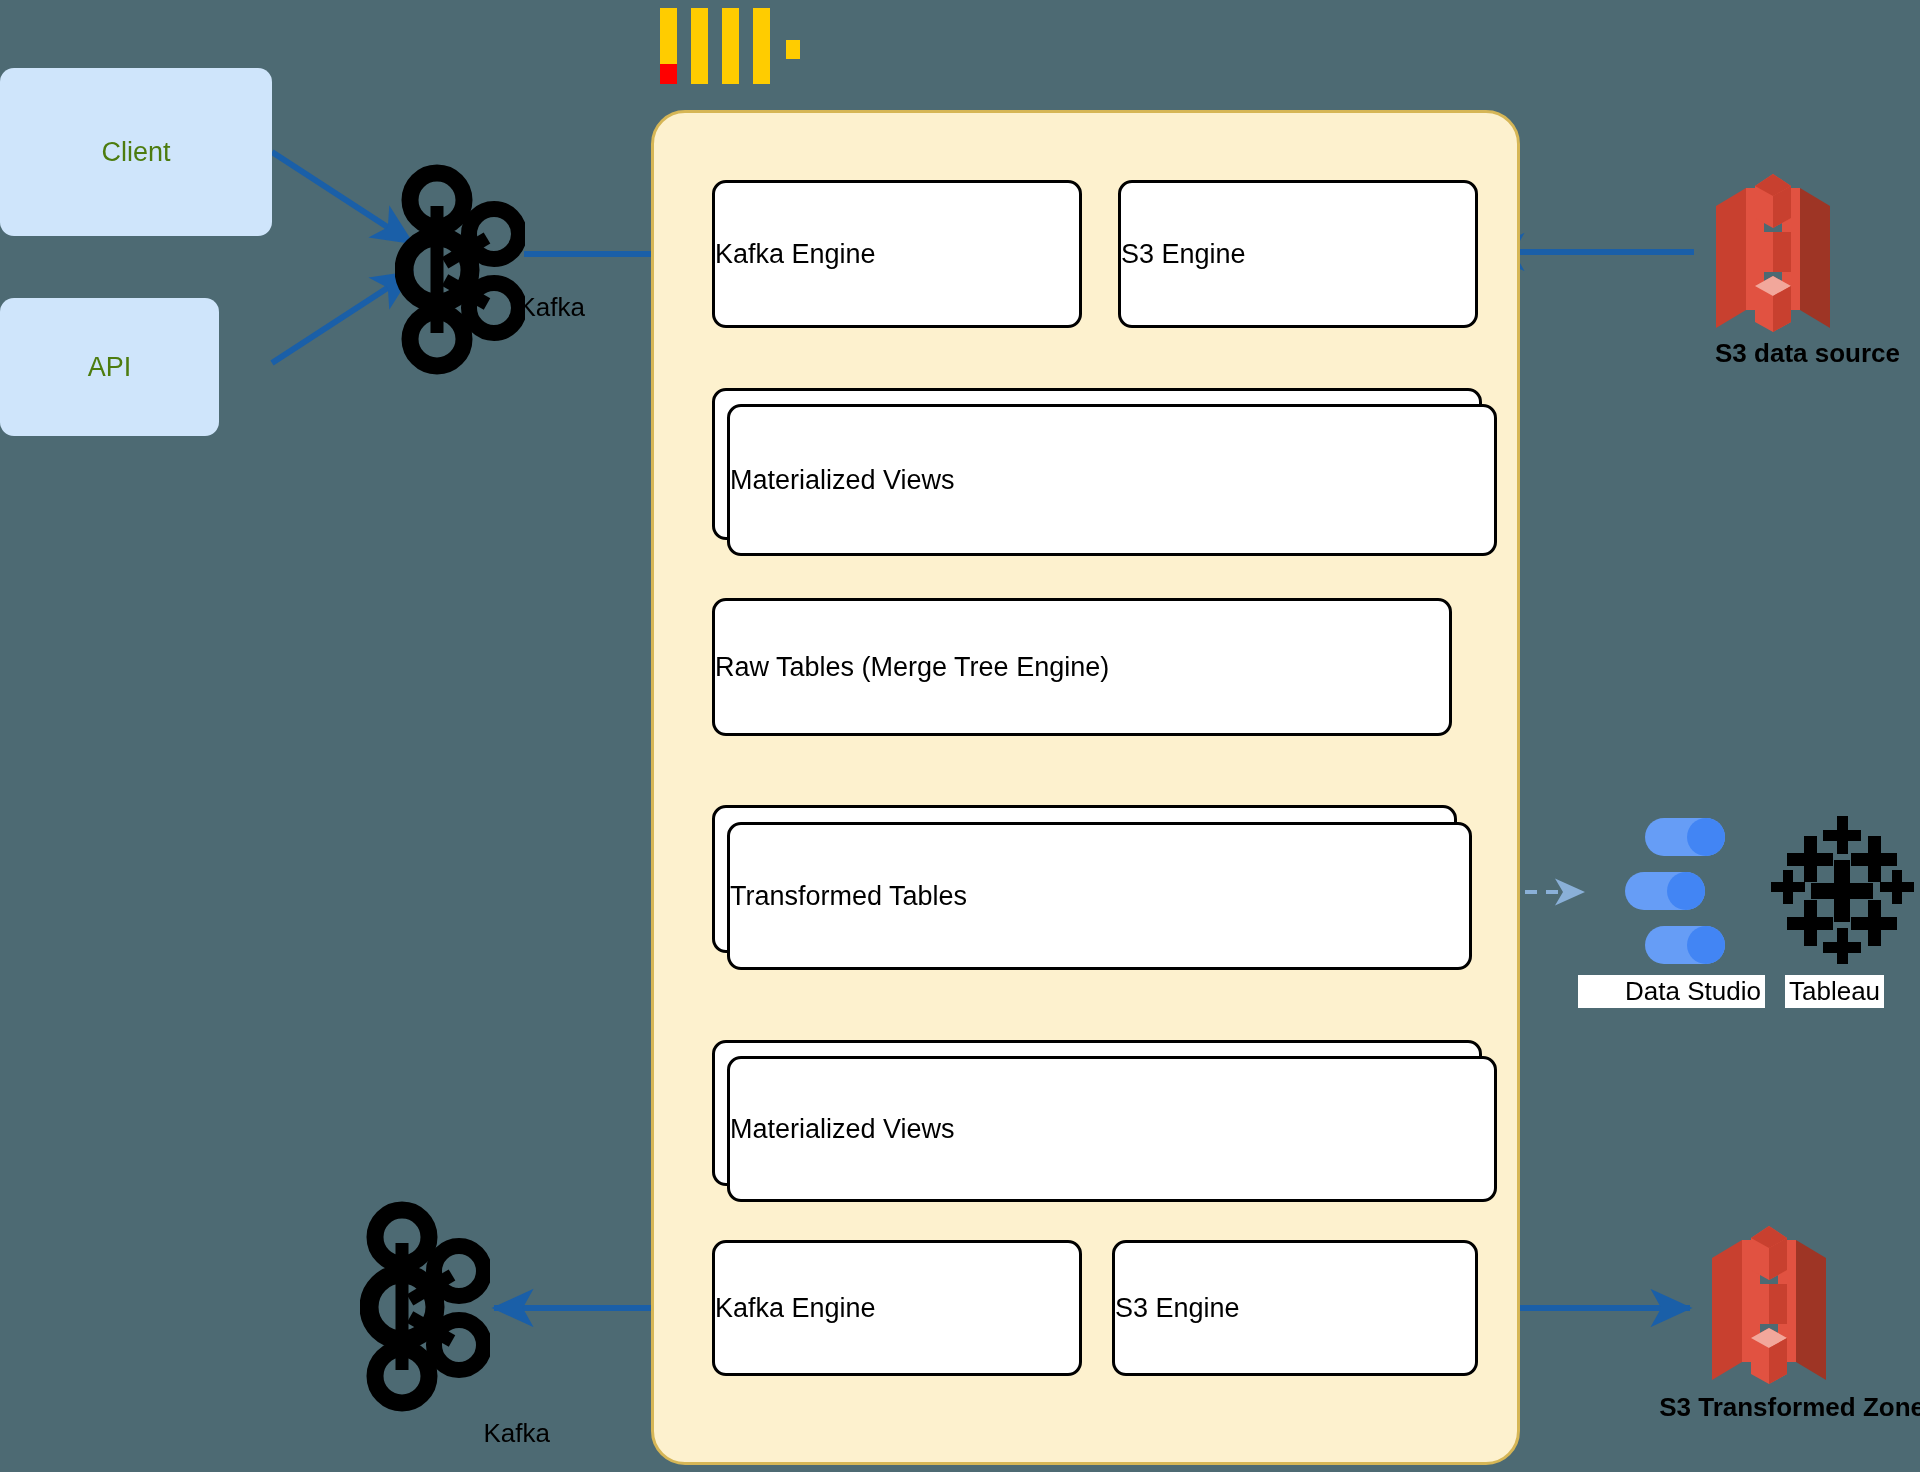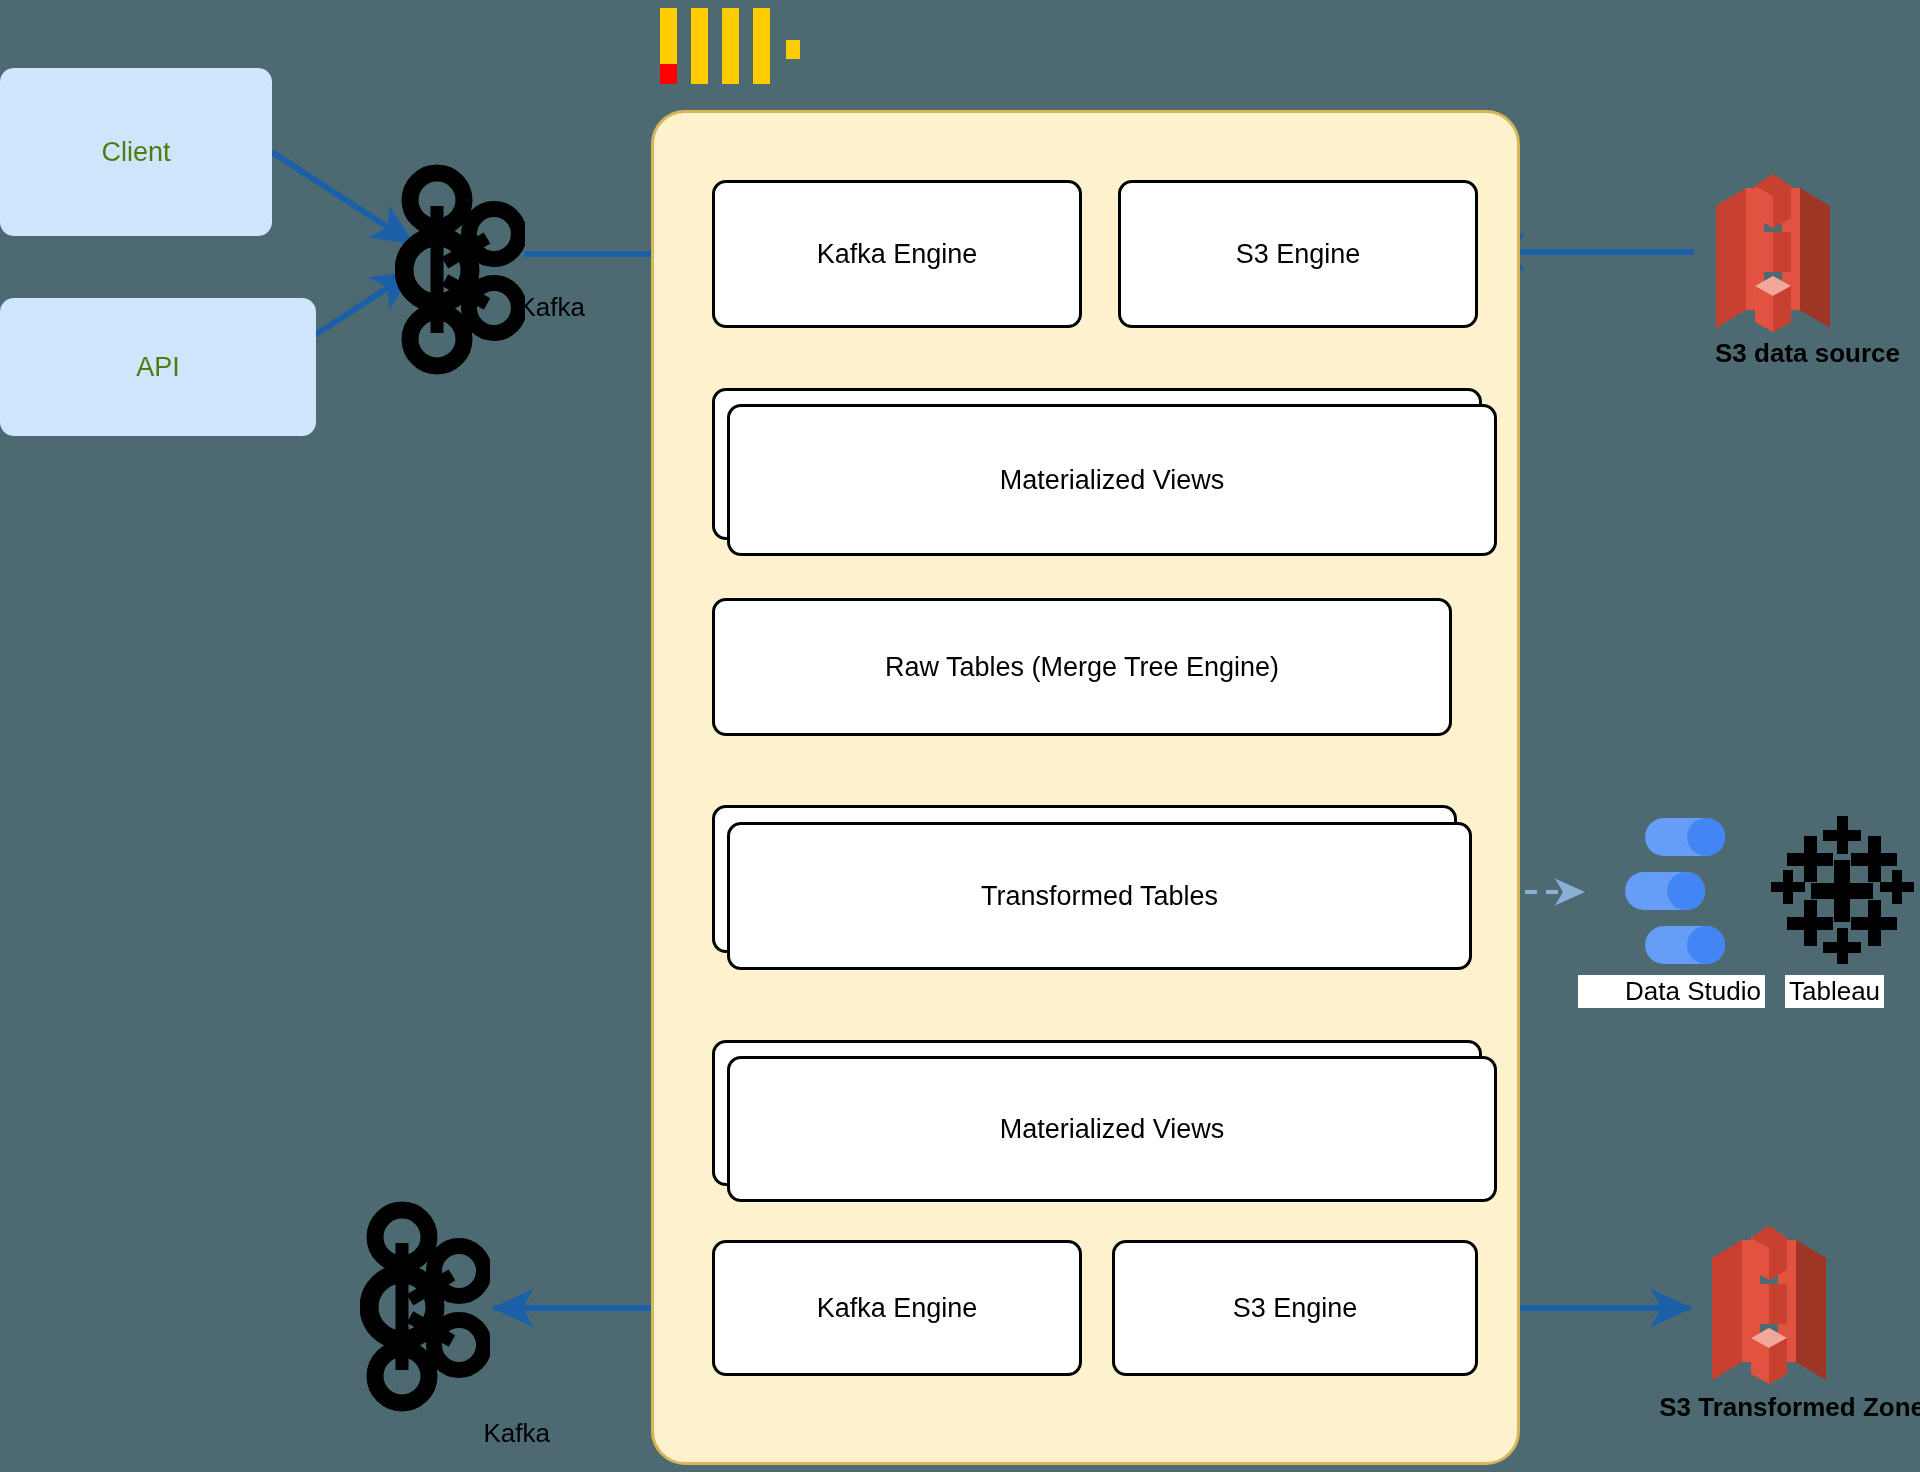--- a/index.html
+++ b/index.html
@@ -43,21 +43,20 @@
     border-radius: 34px;
   }
 
   
   .wbox {
     background: #ffffff;
     border: 3px solid #000000;
     border-radius: 14px;
     display: flex;
     align-items: center;
-    justify-content: center;
     font-size: 27px;
     color: #000;
     text-align: center;
     box-sizing: border-box;
   }
   
   .stack-back {
     background: #ffffff;
     border: 3px solid #000000;
     border-radius: 14px;
@@ -150,21 +149,21 @@
       <line x1="1478" y1="1308" x2="1690" y2="1308"></line>
     </g>
 
     <line x1="1462" y1="892" x2="1583" y2="892" stroke="#8ab0d8" stroke-width="4" stroke-dasharray="12 9" fill="none" marker-end="url(#ah-dash)"></line>
   </svg>
 
   <div class="node src-box" style="left:0px; top:68px; width:272px; height:168px;">
     <span>Client</span>
   </div>
 
-  <div class="node src-box" style="left:0px; top:298px; width:316px; height:138px;">
+  <div class="node src-box" style="left:0px; top:298px; width:219px; height:138px;">
     <span>API</span>
   </div>
 
   <div class="kafka-logo" style="left:395px; top:158px; width:130px; height:220px;">
     <svg viewBox="0 0 130 220" width="130" height="220">
       <g stroke="#000" stroke-width="13" fill="none">
         <line x1="42" y1="48" x2="42" y2="112"></line>
         <line x1="42" y1="112" x2="42" y2="175"></line>
         <line x1="50" y1="105" x2="92" y2="80"></line>
         <line x1="50" y1="122" x2="92" y2="146"></line>

